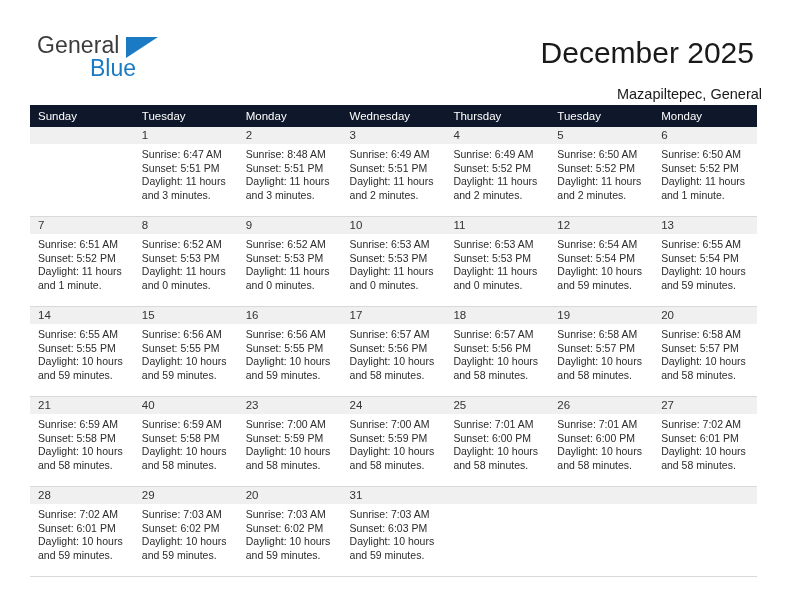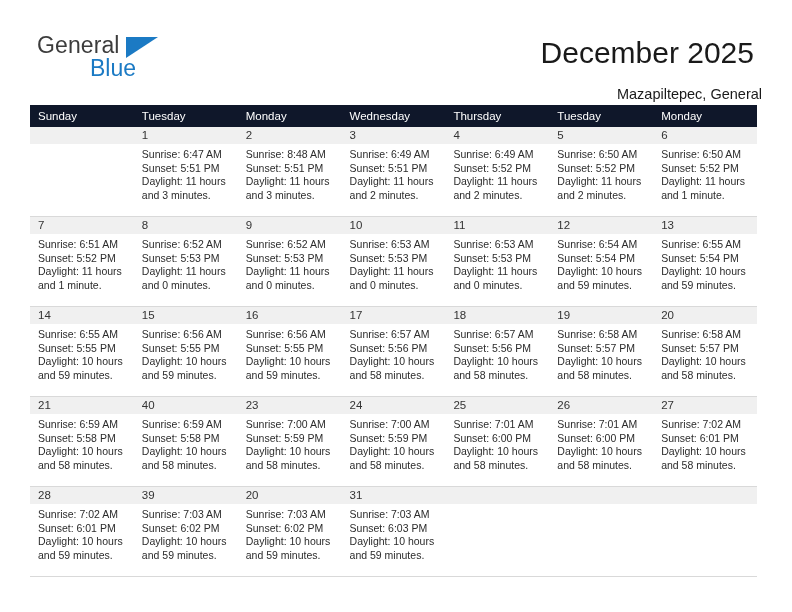--- a/index.html
+++ b/index.html
@@ -511,21 +511,21 @@
             </div>
             <div class="day-body">
               <div class="day-line">Sunrise: 7:02 AM</div>
               <div class="day-line">Sunset: 6:01 PM</div>
               <div class="day-line">Daylight: 10 hours</div>
               <div class="day-line">and 59 minutes.</div>
             </div>
           </div>
           <div class="day-cell">
             <div class="day-number-bar">
-              <span class="day-number">39</span>
+              <span class="day-number">29</span>
             </div>
             <div class="day-body">
               <div class="day-line">Sunrise: 7:03 AM</div>
               <div class="day-line">Sunset: 6:02 PM</div>
               <div class="day-line">Daylight: 10 hours</div>
               <div class="day-line">and 59 minutes.</div>
             </div>
           </div>
           <div class="day-cell">
             <div class="day-number-bar">

